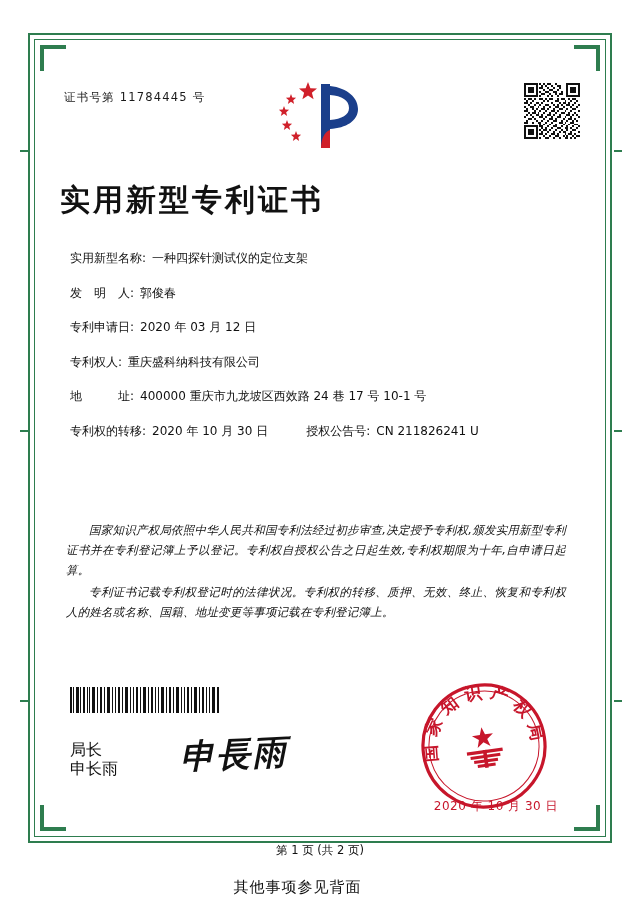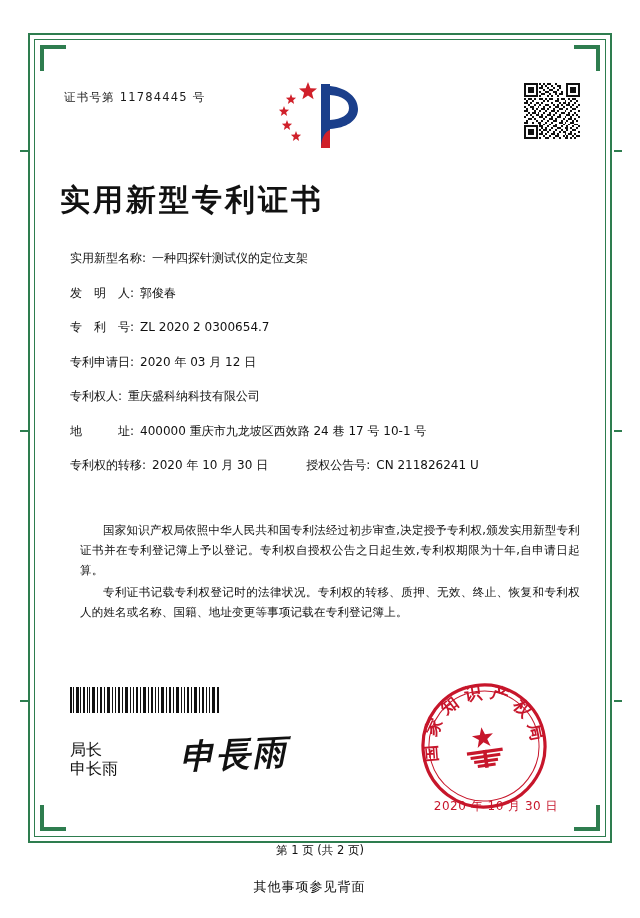--- a/index.html
+++ b/index.html
@@ -123,22 +123,23 @@
     padding-left: 6px;
   }
   .row.two-col {
     justify-content: flex-start;
   }
   .row .spacer { width: 38px; }
 
   
   .paras {
     position: absolute;
-    left: 20px; top: 460px;
+    left: 6px; top: 460px;
     width: 500px;
+    font-style: italic;
   }
   .para {
     font-size: 11.5px;
     line-height: 20px;
     text-align: justify;
     text-indent: 23px;
     margin: 0 0 2px 0;
     color: #111;
     letter-spacing: 0.2px;
   }
@@ -191,24 +192,24 @@
     width: 520px;
     text-align: center;
     font-size: 11.5px;
     color: #111;
     margin-top: 13px;
   }
 
   
   .note {
     position: absolute;
-    left: 12px; top: 878px;
+    left: 0; top: 878px;
     width: 595px;
     text-align: center;
-    font-size: 13px;
+    font-size: 15px;
     color: #111;
     letter-spacing: 1px;
   }
 </style>
 </head>
 <body>
 
 <div class="page">
 
   <div class="frame-outer"></div>
@@ -473,24 +474,20 @@
     <div class="fields">
       <div class="row">
         <span class="lbl">实用新型名称:</span>
         <span class="val">一种四探针测试仪的定位支架</span>
       </div>
       <div class="row">
         <span class="lbl">发　明　人:</span>
         <span class="val">郭俊春</span>
       </div>
       <div class="row">
-        <span class="lbl">专　利　号:</span>
-        <span class="val">ZL 2020 2 0300654.7</span>
-      </div>
-      <div class="row">
         <span class="lbl">专利申请日:</span>
         <span class="val">2020 年 03 月 12 日</span>
       </div>
       <div class="row">
         <span class="lbl">专利权人:</span>
         <span class="val">重庆盛科纳科技有限公司</span>
       </div>
       <div class="row">
         <span class="lbl">地　　　址:</span>
         <span class="val">400000  重庆市九龙坡区西效路 24 巷 17 号 10-1 号</span>

